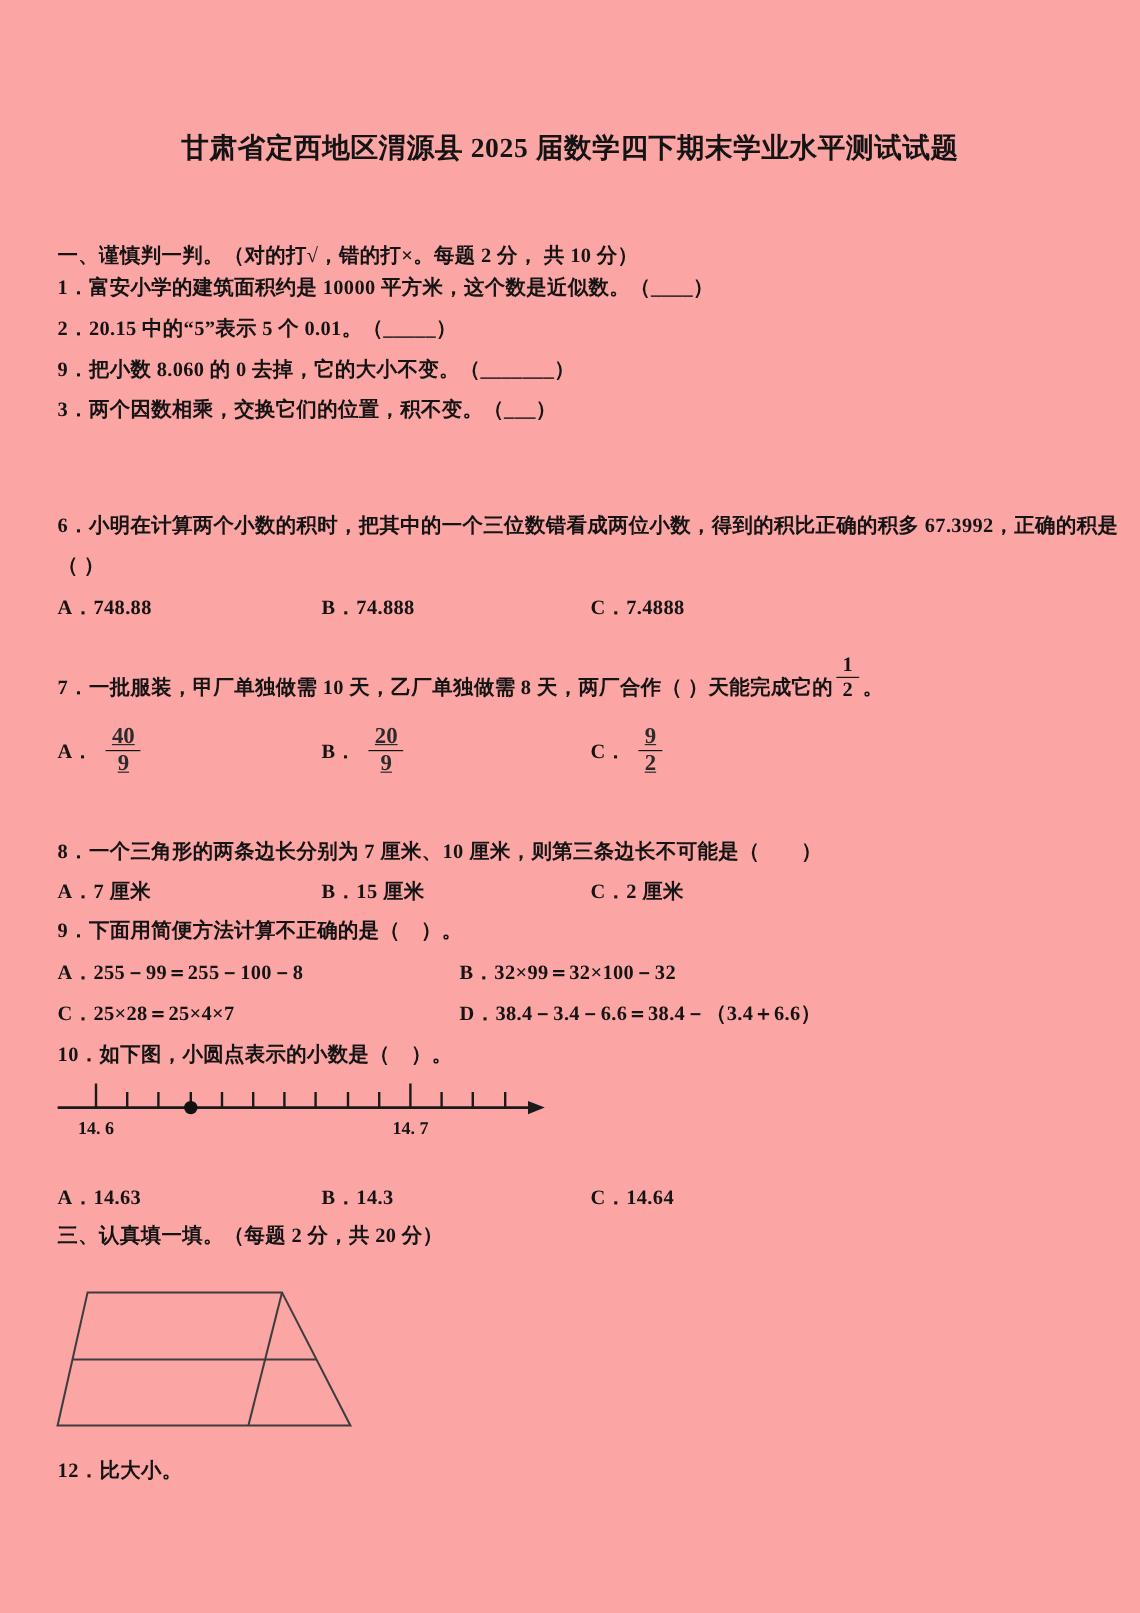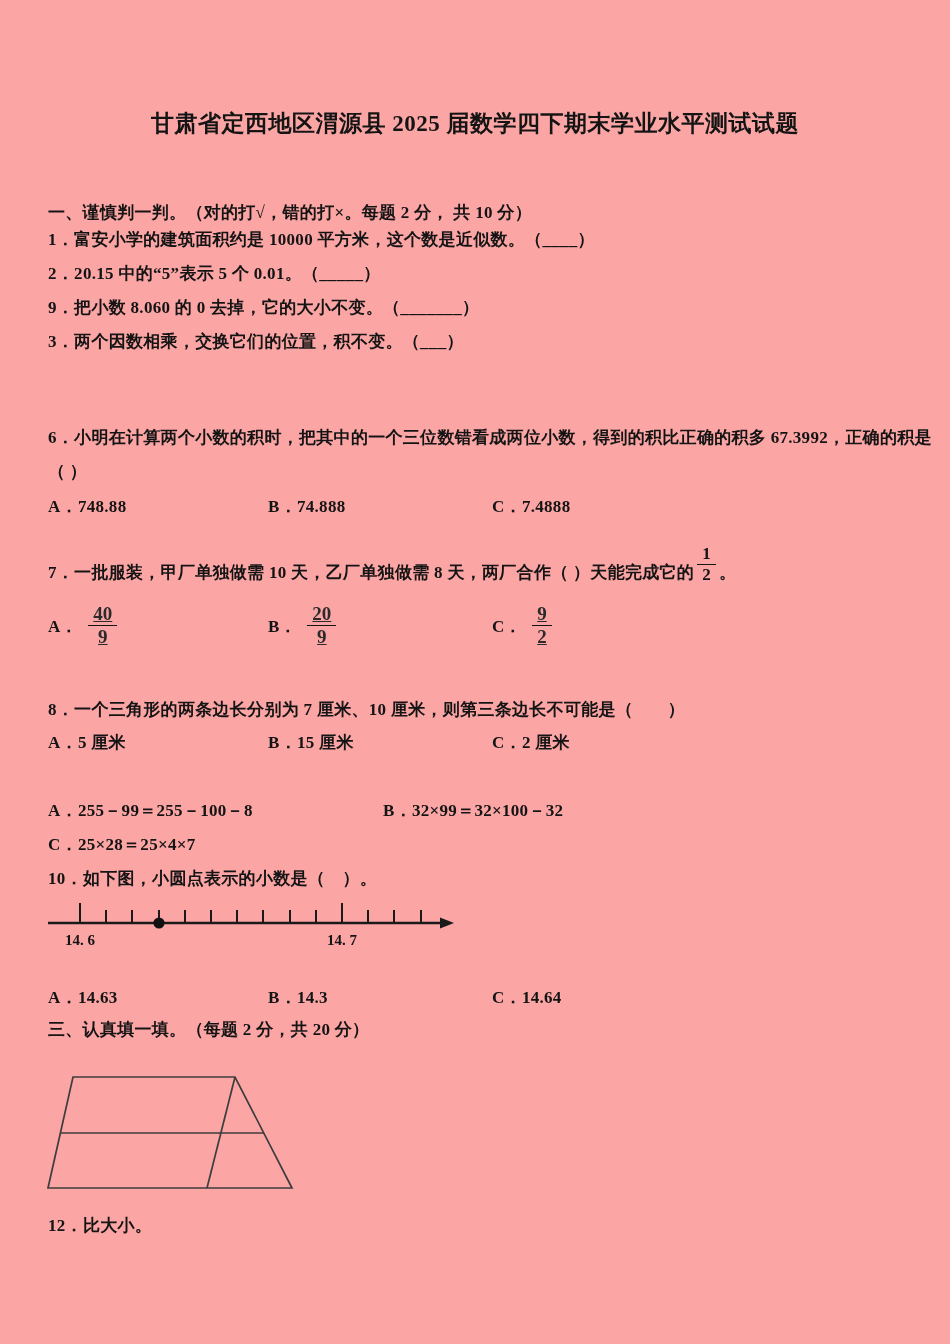--- a/index.html
+++ b/index.html
@@ -107,27 +107,29 @@
   </div>
   <div class="opt-frac" style="top:604px;left:492px">
     <span class="opt-label">C．</span>
     <span class="frac">
       <span class="num">9</span>
       <span class="den">2</span>
     </span>
   </div>
 
   <div class="line" style="top:698px">8．一个三角形的两条边长分别为 7 厘米、10 厘米，则第三条边长不可能是（　　）</div>
-  <div class="line" style="top:731px;left:48px">A．5 厘米</div>
+  <div class="line" style="top:731px;left:48px">A．7 厘米</div>
   <div class="line" style="top:731px;left:268px">B．15 厘米</div>
   <div class="line" style="top:731px;left:492px">C．2 厘米</div>
 
+  <div class="line" style="top:764px">9．下面用简便方法计算不正确的是（　）。</div>
   <div class="line" style="top:799px;left:48px">A．255－99＝255－100－8</div>
   <div class="line" style="top:799px;left:383px">B．32×99＝32×100－32</div>
   <div class="line" style="top:833px;left:48px">C．25×28＝25×4×7</div>
+  <div class="line" style="top:833px;left:383px">D．38.4－3.4－6.6＝38.4－（3.4＋6.6）</div>
 
   <div class="line" style="top:867px">10．如下图，小圆点表示的小数是（　）。</div>
 
   <svg class="figure" style="left:42px;top:893px" width="420" height="60" viewBox="0 0 420 60">
     <g stroke="#1a1a1a" stroke-width="2.4">
       <line x1="6" y1="30" x2="402" y2="30"></line>
     </g>
     <polygon points="412,30 398,24.5 398,35.5" fill="#1a1a1a"></polygon>
     <g stroke="#1a1a1a" stroke-width="2">
       <line x1="38" y1="10" x2="38" y2="30"></line>

